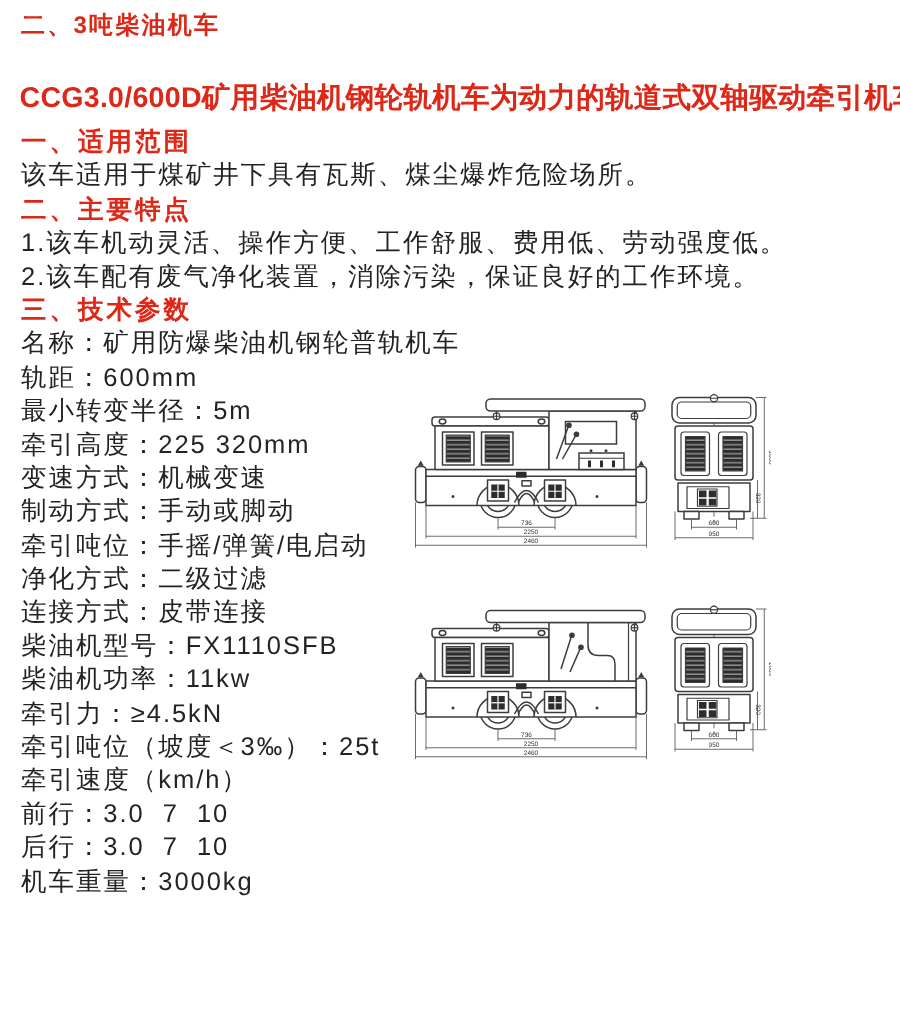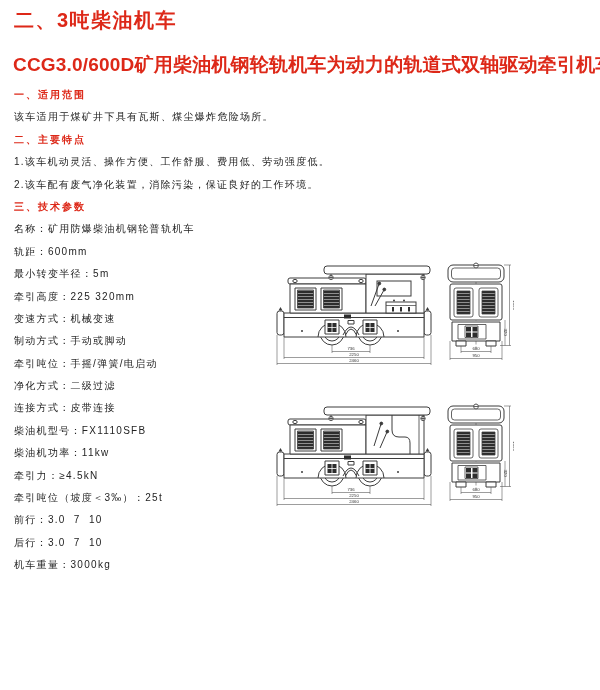--- a/index.html
+++ b/index.html
@@ -4,31 +4,31 @@
 <style>
   :root { --accent:#dd2818; --text:#232323; --line:#3c3c3c; }
   * { box-sizing:border-box; }
   html,body { margin:0; padding:0; background:#fff; }
   #page {
     position:relative; width:600px; height:690px; background:#ffffff;
     font-family:"Liberation Sans", sans-serif; overflow:hidden;
   }
   .doc-title {
     position:absolute; left:14px; top:7px;
-    font-size:20px; font-weight:bold; letter-spacing:1.5px;
+    font-size:16px; font-weight:bold; letter-spacing:1.5px;
     color:var(--accent); white-space:nowrap;
   }
   .doc-subtitle {
     position:absolute; left:13px; top:52px;
     font-size:19px; font-weight:bold; letter-spacing:0.2px;
     color:var(--accent); white-space:nowrap;
   }
   #content { position:absolute; left:14px; top:84px; width:430px; }
   #content .line {
-    height:22.4px; line-height:22.4px; font-size:10px;
+    height:22.4px; line-height:22.4px; font-size:17px;
     letter-spacing:1.3px; white-space:pre; color:var(--text);
   }
   #content .heading { color:var(--accent); font-weight:bold; letter-spacing:2px; }
   .drawing { position:absolute; left:274px; }
   #drawing-1 { top:261px; }
   #drawing-2 { top:402px; }
   svg text { font-family:"Liberation Sans", sans-serif; font-size:4.3px; fill:#333; letter-spacing:0; }
 </style>
 </head>
 <body>
@@ -51,20 +51,21 @@
       <div class="line">牵引高度：225 320mm</div>
       <div class="line">变速方式：机械变速</div>
       <div class="line">制动方式：手动或脚动</div>
       <div class="line">牵引吨位：手摇/弹簧/电启动</div>
       <div class="line">净化方式：二级过滤</div>
       <div class="line">连接方式：皮带连接</div>
       <div class="line">柴油机型号：FX1110SFB</div>
       <div class="line">柴油机功率：11kw</div>
       <div class="line">牵引力：≥4.5kN</div>
       <div class="line">牵引吨位（坡度＜3‰）：25t</div>
+      <div class="line">牵引速度（km/h）</div>
       <div class="line">前行：3.0  7  10</div>
       <div class="line">后行：3.0  7  10</div>
       <div class="line">机车重量：3000kg</div>
     </div>
 
   <svg id="drawing-1" class="drawing" width="240" height="108" viewBox="0 0 240 108">
     <defs>
       <pattern id="louv" width="6" height="3" patternUnits="userSpaceOnUse">
         <rect width="6" height="3" fill="#2d2d2d"></rect>
         <rect width="6" height="1" y="2" fill="#8f8f8f"></rect>

